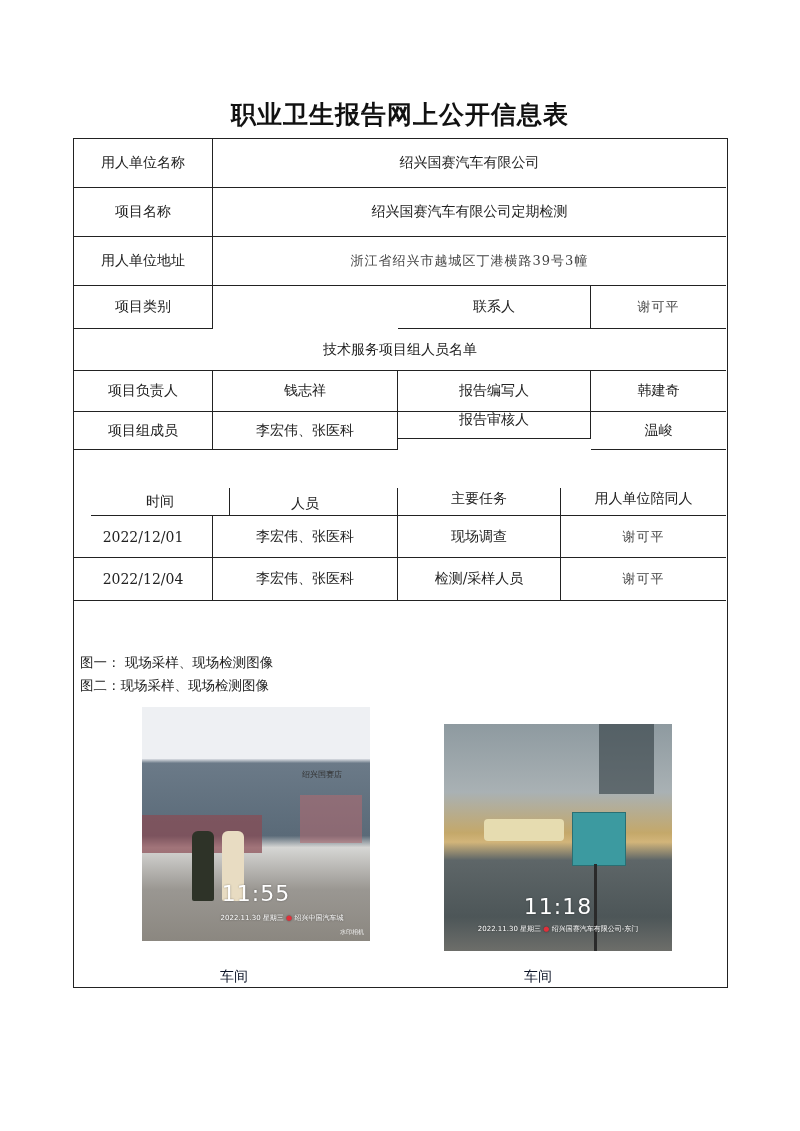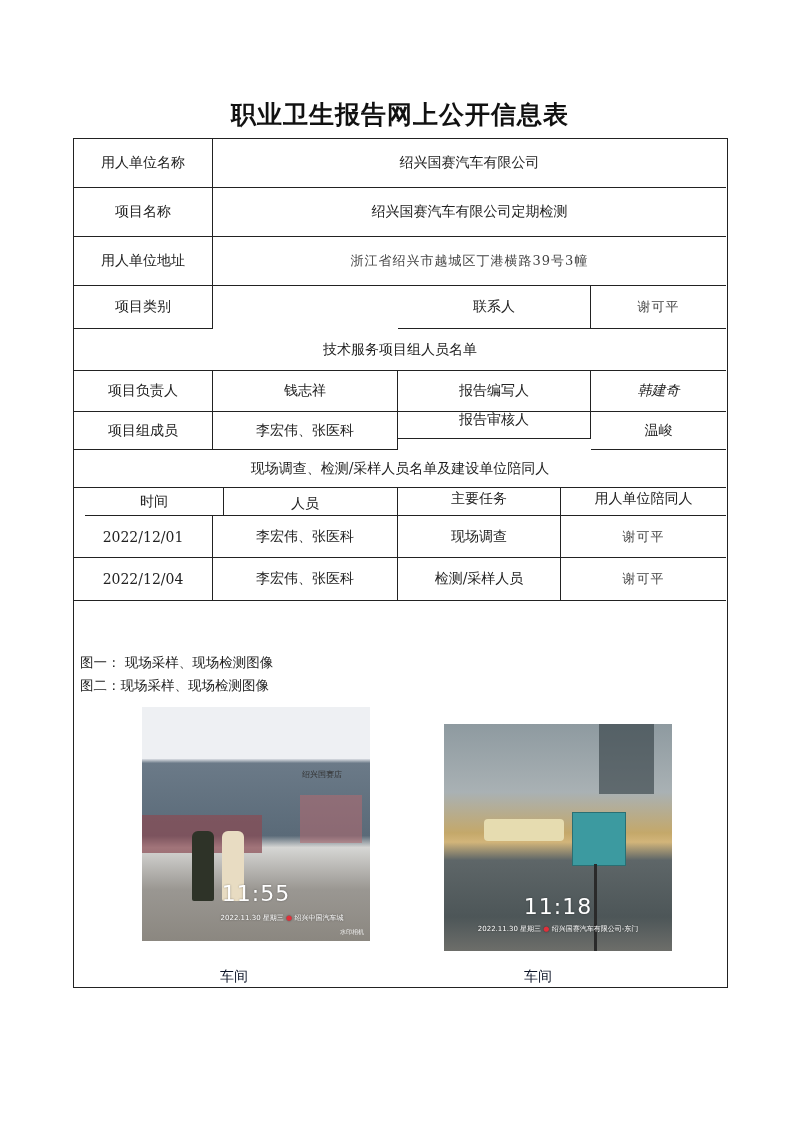--- a/index.html
+++ b/index.html
@@ -77,30 +77,29 @@
 
   <div class="cell" style="left:0;top:147px;width:139px;height:43px;">项目类别</div>
   <div class="cell" style="left:324px;top:147px;width:193px;height:43px;">联系人</div>
   <div class="cell noright light" style="left:517px;top:147px;width:135px;height:43px;">谢可平</div>
 
   <div class="cell noright" style="left:0;top:190px;width:652px;height:42px;">技术服务项目组人员名单</div>
 
   <div class="cell" style="left:0;top:232px;width:139px;height:41px;">项目负责人</div>
   <div class="cell" style="left:139px;top:232px;width:185px;height:41px;">钱志祥</div>
   <div class="cell" style="left:324px;top:232px;width:193px;height:41px;">报告编写人</div>
-  <div class="cell noright" style="left:517px;top:232px;width:135px;height:41px;font-style:italic;">韩建奇</div>
+  <div class="cell noright" style="left:517px;top:232px;width:135px;height:41px;">韩建奇</div>
 
   <div class="cell" style="left:0;top:273px;width:139px;height:38px;">项目组成员</div>
   <div class="cell" style="left:139px;top:273px;width:185px;height:38px;">李宏伟、张医科</div>
   <div class="cell" style="left:324px;top:262px;width:193px;height:38px;">报告审核人</div>
   <div class="cell noright" style="left:517px;top:273px;width:135px;height:38px;">温峻</div>
 
-  <div class="cell noright" style="left:0;top:311px;width:652px;height:38px;">现场调查、检测/采样人员名单及建设单位陪同人</div>
 
-  <div class="cell" style="left:11px;top:349px;width:139px;height:28px;">时间</div>
+  <div class="cell" style="left:17px;top:349px;width:139px;height:28px;">时间</div>
   <div class="cell low" style="left:139px;top:349px;width:185px;height:28px;">人员</div>
   <div class="cell top" style="left:324px;top:349px;width:163px;height:28px;">主要任务</div>
   <div class="cell noright top" style="left:487px;top:349px;width:165px;height:28px;">用人单位陪同人</div>
 
   <div class="cell" style="left:0;top:377px;width:139px;height:42px;">2022/12/01</div>
   <div class="cell" style="left:139px;top:377px;width:185px;height:42px;">李宏伟、张医科</div>
   <div class="cell" style="left:324px;top:377px;width:163px;height:42px;">现场调查</div>
   <div class="cell noright light" style="left:487px;top:377px;width:165px;height:42px;">谢可平</div>
 
   <div class="cell" style="left:0;top:419px;width:139px;height:43px;">2022/12/04</div>

